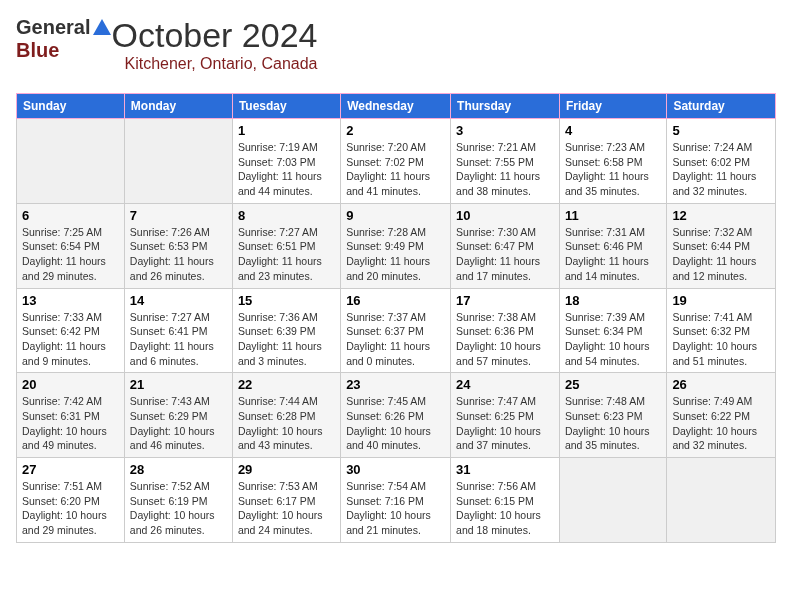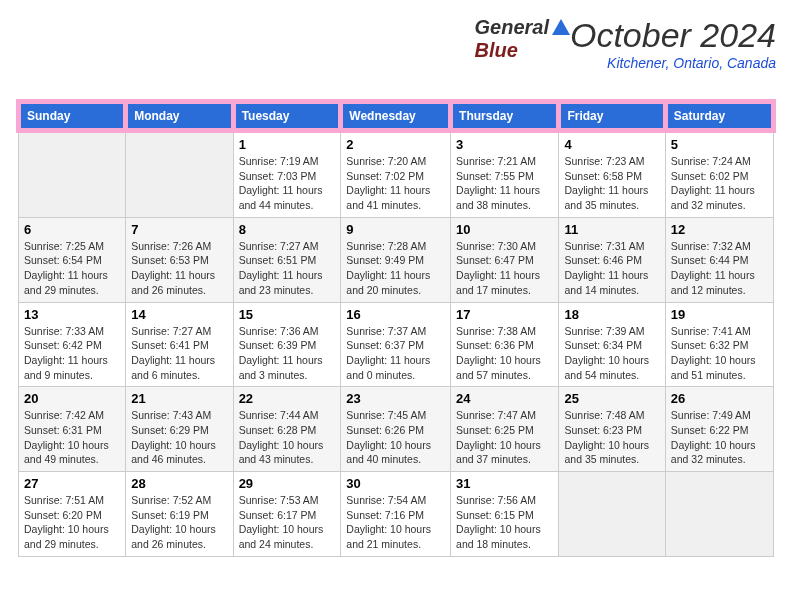--- a/index.html
+++ b/index.html
@@ -5,24 +5,23 @@
     * { box-sizing: border-box; margin: 0; padding: 0; }
     body {
       font-family: Arial, sans-serif;
       background: #fff;
       width: 792px;
       min-height: 612px;
       padding: 16px;
     }
     .header {
       display: flex;
-      justify-content: flex-end;
+      justify-content: flex-start;
       align-items: flex-start;
-      margin-bottom: 28px;
-      font-style: italic;
+      margin-bottom: 20px;
     }
     .logo {
       display: flex;
       flex-direction: column;
       align-items: flex-start;
     }
     .logo-row {
       display: flex;
       align-items: center;
     }
@@ -34,21 +33,21 @@
       border-collapse: collapse;
       font-size: 11px;
     }
     thead tr th {
       background-color: #2a6dd9;
       color: #fff;
       text-align: left;
       padding: 5px 6px;
       font-size: 12px;
       font-weight: bold;
-      border: 5px solid #f9a8d4;
+      border: 1px solid #f9a8d4;
     }
     tbody tr td {
       border: 1px solid #ccc;
       vertical-align: top;
       padding: 4px 5px;
       height: 80px;
       width: 113px;
     }
     tbody tr:nth-child(even) td {
       background-color: #f5f5f5;
@@ -82,21 +81,21 @@
             <polygon points="9,0 18,16 0,16" fill="#2a6dd9"></polygon>
           </svg>
       </span>
     </div>
     <div>
       <span style="font-size:20px;font-weight:bold;color:#7f1d1d;">Blue</span>
     </div>
   </div>
   <div class="title-block">
     <div style="font-size:34px;color:#333;font-weight:300;">October 2024</div>
-    <div style="font-size:14px;color:#1d4ed8;">Kitchener, Ontario, Canada</div>
+    <div style="font-size:16px;color:#7f1d1d;">Kitchener, Ontario, Canada</div>
   </div>
 </div>
 
 <table>
   <thead>
     <tr>
       <th>Sunday</th>
       <th>Monday</th>
       <th>Tuesday</th>
       <th>Wednesday</th>

